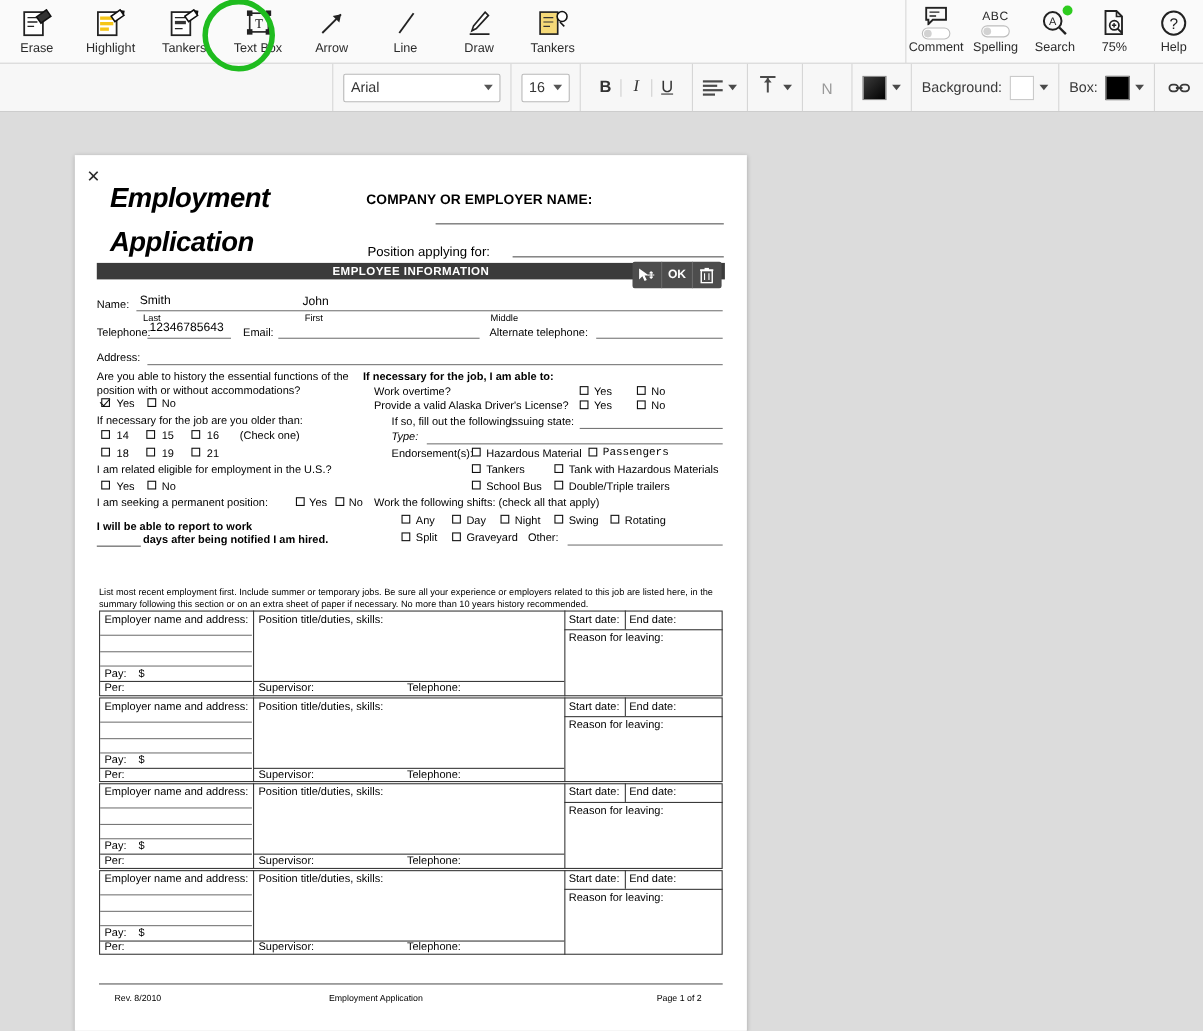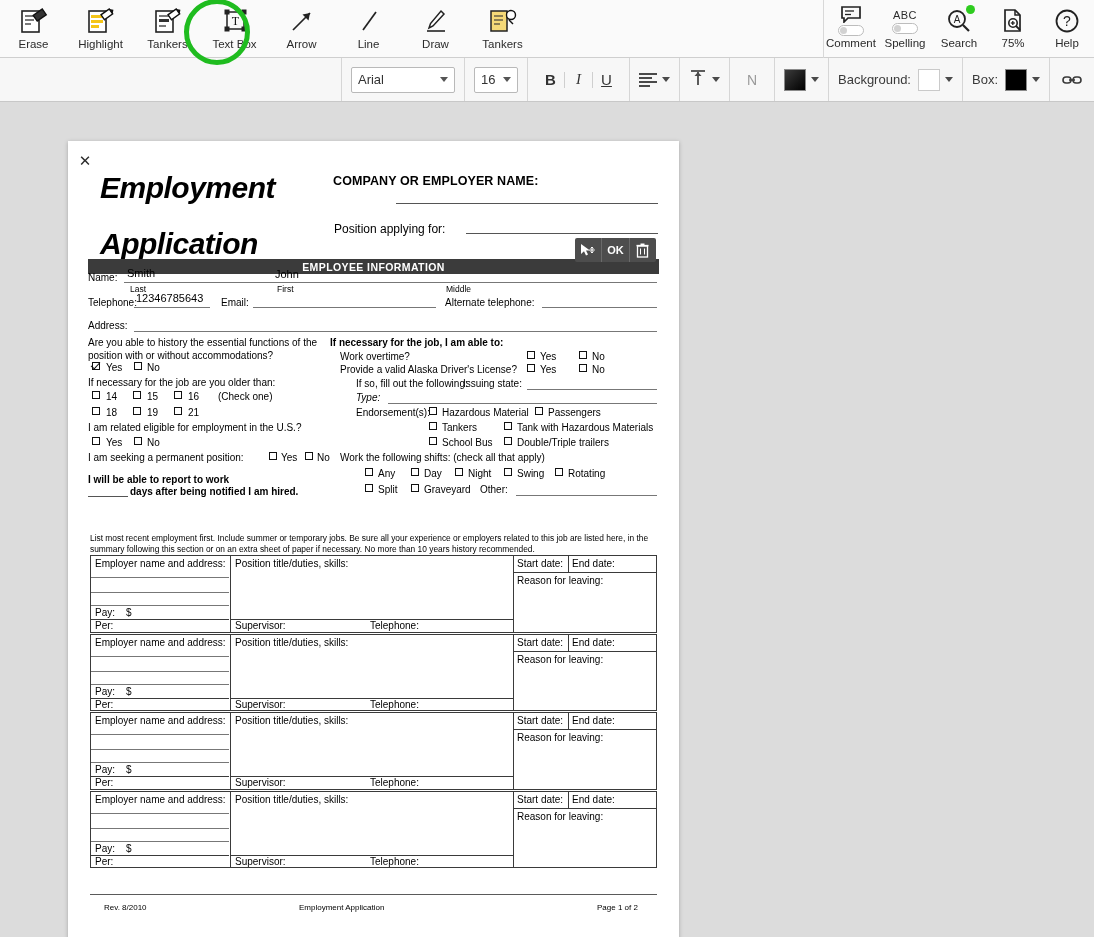--- a/index.html
+++ b/index.html
@@ -76,21 +76,21 @@
   .fmt-spacer { width: 415px; border-right: 1px solid #d6d6d6; }
   .fmt-cell {
     display: flex; align-items: center; padding: 0 9px;
     border-right: 1px solid #d6d6d6; height: 100%;
   }
   .fmt-select {
     display: flex; align-items: center; justify-content: space-between;
     height: 26px; background: #fff; border: 1px solid #b9b9b9; border-radius: 2px;
     padding: 0 6px; font-size: 13px; color: #333; cursor: pointer;
   }
-  .font-sel { width: 104px; justify-content: space-between; }
+  .font-sel { width: 143px; justify-content: space-between; }
   .size-sel { width: 44px; }
   .caret { width:0;height:0;border-left:4.5px solid transparent;border-right:4.5px solid transparent;border-top:5px solid #555; margin-left:5px;}
   .caret-sm { width:0;height:0;border-left:4px solid transparent;border-right:4px solid transparent;border-top:5px solid #4a4a4a; margin-left:5px;}
   .bius { display:flex; align-items:center; gap:0px; }
   .bius .b, .bius .i, .bius .u {
     width: 27px; height: 26px; display:flex; align-items:center; justify-content:center;
     font-size: 15px; color:#333; cursor:pointer;
   }
   .bius .b { font-weight: bold; }
   .bius .i { font-style: italic; font-family:"Liberation Serif", serif; }
@@ -119,36 +119,36 @@
     position:absolute; left:9px; top:12px; width:16px; height:16px;
     font-size:15px; color:#2b2b2b; line-height:16px; text-align:center; cursor:pointer;
     font-family:"Liberation Sans", sans-serif;
   }
 
   
   .doc { position:absolute; left:0; top:0; width:611px; height:798px; color:#000; }
   .doc-title {
     position:absolute; left:32px; top:19px; width:262px;
     font-family:"Liberation Sans", sans-serif;
-    font-weight:bold; font-style:italic; font-size:30px; line-height:56px;
+    font-weight:bold; font-style:italic; font-size:25px; line-height:40px;
     letter-spacing:-0.5px;
   }
   .co-label {
     position:absolute; left:265px; top:33px; font-size:12.5px; font-weight:bold; letter-spacing:.1px;
   }
   .co-rule { position:absolute; left:328px; top:62px; width:262px; height:1px; background:#555; }
   .pos-label { position:absolute; left:266px; top:81px; font-size:12px; }
   .pos-rule { position:absolute; left:398px; top:92px; width:192px; height:1px; background:#555; }
 
   .band {
     position:absolute; left:20px; width:571px; height:15px; background:#3b3b3b;
     color:#fff; font-size:10.5px; font-weight:bold; letter-spacing:.4px;
     display:flex; align-items:center; justify-content:center;
   }
-  .band.info { top:118px; }
+  .band.info { top:98px; }
   .band.hist { top:370px; }
 
   .f { position:absolute; font-size:10px; }
   .fb { position:absolute; font-size:10px; font-weight:bold; }
   .fs { position:absolute; font-size:8.5px; }
   .val { position:absolute; font-size:11px; }
   .rule { position:absolute; height:1px; background:#777; }
   .rule-d { position:absolute; height:1px; background:#555; }
 
   .cb {
@@ -541,21 +541,21 @@
         <div class="f" style="left:395px; top:237px;">Issuing state:</div>
         <div class="rule" style="left:459px; top:248px; width:130px;"></div>
 
         <div class="f" style="left:288px; top:251px;font-style:italic;">Type:</div>
         <div class="rule" style="left:320px; top:262px; width:269px;"></div>
 
         <div class="f" style="left:288px; top:266px;">Endorsement(s):</div>
         <span class="cb" style="left:361px; top:266px;"></span>
         <div class="f" style="left:374px; top:266px;">Hazardous Material</div>
         <span class="cb" style="left:467px; top:266px;"></span>
-        <div class="f" style="left:480px; top:266px;">Passengers</div>
+        <div class="f" style="left:480px; top:266px;font-family:Liberation Mono, monospace;">Passengers</div>
 
         <span class="cb" style="left:361px; top:281px;"></span>
         <div class="f" style="left:374px; top:281px;">Tankers</div>
         <span class="cb" style="left:436px; top:281px;"></span>
         <div class="f" style="left:449px; top:281px;">Tank with Hazardous Materials</div>
 
         <span class="cb" style="left:361px; top:296px;"></span>
         <div class="f" style="left:374px; top:296px;">School Bus</div>
         <span class="cb" style="left:436px; top:296px;"></span>
         <div class="f" style="left:449px; top:296px;">Double/Triple trailers</div>

